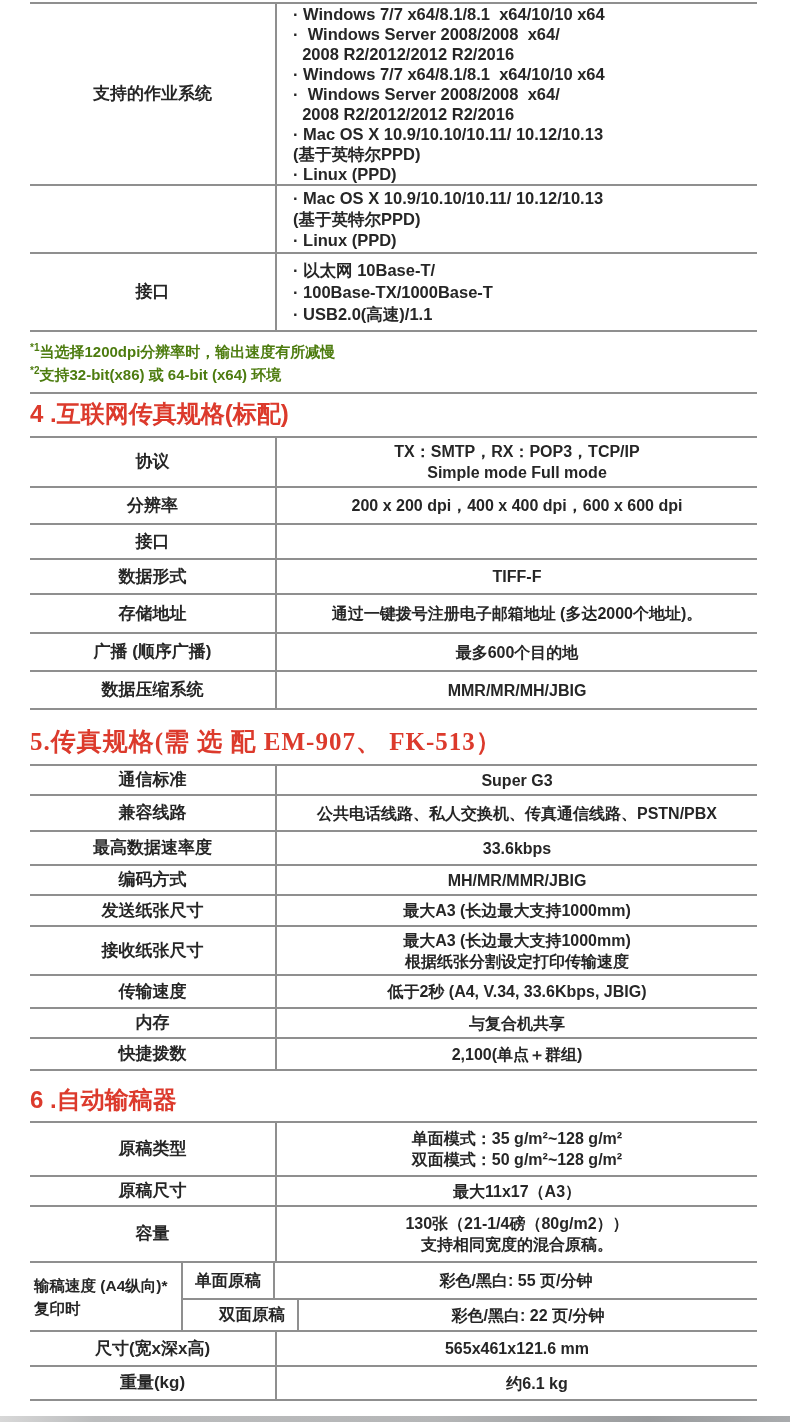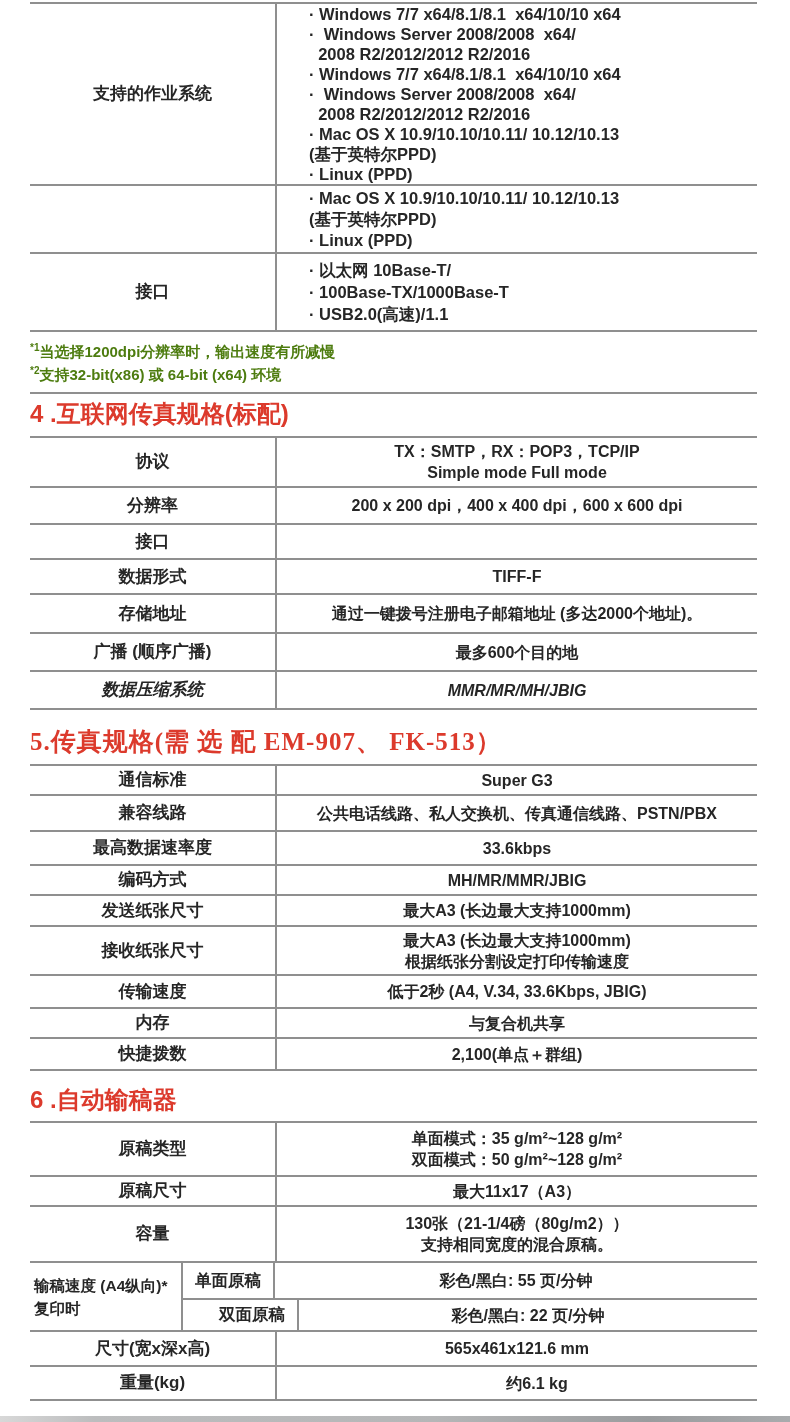--- a/index.html
+++ b/index.html
@@ -16,21 +16,21 @@
   .spec-table{margin-left:30px;width:727px;box-sizing:border-box;
               border-top:2px solid var(--bd);border-bottom:2px solid var(--bd);}
   .spec-row{display:flex;border-top:2px solid var(--bd);}
   .spec-row:first-child{border-top:none;}
   .cell-label{flex:0 0 247px;width:247px;box-sizing:border-box;
               border-right:2px solid var(--bd);
               display:flex;align-items:center;justify-content:center;
               font-weight:700;font-size:17px;text-align:center;white-space:pre-line;line-height:22px;}
   .cell-value{flex:1;box-sizing:border-box;display:flex;align-items:center;justify-content:center;
               font-weight:700;font-size:16px;text-align:center;white-space:pre-line;line-height:21px;}
-  .cell-value.left{justify-content:flex-start;text-align:left;white-space:pre-wrap;padding-left:32px;}
+  .cell-value.left{justify-content:flex-start;text-align:left;white-space:pre-wrap;padding-left:16px;}
 
   
   #t1{margin-top:2px;}
   #t1 .spec-row:nth-child(1){min-height:180px;}
   #t1 .spec-row:nth-child(2){min-height:66px;}
   #t1 .spec-row:nth-child(3){min-height:76px;}
   #t1 .spec-row:nth-child(1) .cell-value{line-height:20px;font-size:16.5px;}
   #t1 .spec-row:nth-child(2) .cell-value{line-height:21px;font-size:16.5px;}
   #t1 .spec-row:nth-child(3) .cell-value{line-height:22px;font-size:16.5px;}
 
@@ -45,21 +45,21 @@
   #title5{margin-top:17px;margin-bottom:7px;font-size:25px;line-height:30px;letter-spacing:1px;font-family:Liberation Serif, serif;}
   #title6{margin-top:15px;margin-bottom:7px;}
 
   
   #t4 .spec-row:nth-child(1){min-height:48px;}
   #t4 .spec-row:nth-child(2){min-height:35px;}
   #t4 .spec-row:nth-child(3){min-height:33px;}
   #t4 .spec-row:nth-child(4){min-height:33px;}
   #t4 .spec-row:nth-child(5){min-height:37px;}
   #t4 .spec-row:nth-child(6){min-height:36px;}
-  #t4 .spec-row:nth-child(7){min-height:36px;font-style:italic;}
+  #t4 .spec-row:nth-child(7){min-height:36px;}
 
   
   #t5 .spec-row:nth-child(1){min-height:28px;}
   #t5 .spec-row:nth-child(2){min-height:34px;}
   #t5 .spec-row:nth-child(3){min-height:32px;}
   #t5 .spec-row:nth-child(4){min-height:28px;}
   #t5 .spec-row:nth-child(5){min-height:29px;}
   #t5 .spec-row:nth-child(6){min-height:47px;}
   #t5 .spec-row:nth-child(7){min-height:31px;}
   #t5 .spec-row:nth-child(8){min-height:28px;}

